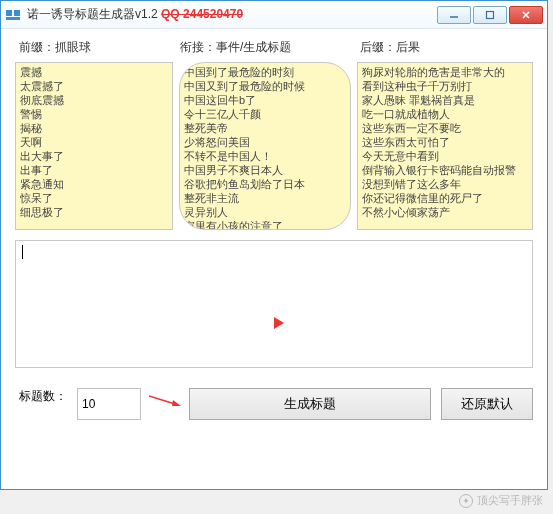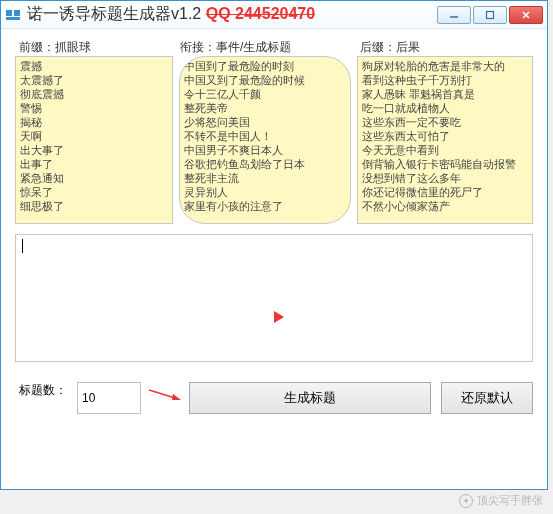--- a/index.html
+++ b/index.html
@@ -1,27 +1,27 @@
 <!DOCTYPE html>
 <html><head>
 <meta charset="utf-8">
 <style>
 * { margin: 0; padding: 0; box-sizing: border-box; }
 body { font-family: "Microsoft YaHei", Arial, sans-serif; font-size: 12px; background: #f0f0f0; width: 553px; height: 514px; overflow: hidden; position: relative; }
 .window { position: absolute; top: 0; left: 0; width: 548px; height: 490px; background: #fff; border: 1px solid #3a8fd0; }
 .titlebar { height: 28px; background: linear-gradient(#fff,#f4f9fe); display: flex; align-items: center; padding: 0 4px; border-bottom: 1px solid #dfe8f0; }
 .app-icon { width: 16px; height: 16px; margin-right: 6px; }
-.title-text { flex: 1; font-size: 16px; color: #333; }
+.title-text { flex: 1; font-size: 12px; color: #333; }
 .qq-text { color: #e33; text-decoration: line-through; font-weight: bold; }
 .win-btns { display: flex; gap: 2px; }
 .win-btn { width: 34px; height: 18px; border: 1px solid #7aa8cc; border-radius: 2px; background: linear-gradient(#f8fcff,#d9ecf9); display: flex; align-items: center; justify-content: center; cursor: pointer; }
 .win-btn.close { background: linear-gradient(#f07a73,#d9483f); border-color: #c0392b; color: #fff; }
 .win-btn svg { width: 10px; height: 10px; }
 .content { padding: 10px 14px; }
-.section-labels { display: flex; }
+.section-labels { display: flex; margin-bottom: 6px; }
 .section-labels span { font-size: 12px; color: #333; }
 .lbl-prefix { width: 165px; padding-left: 4px; }
 .lbl-bridge { width: 180px; }
 .lbl-suffix { flex: 1; }
 .list-row { display: flex; gap: 6px; margin-bottom: 10px; }
 .listbox { border: 1px solid #c8c8c8; background: #fef9c3; height: 168px; overflow: hidden; padding: 2px 4px; line-height: 14px; font-size: 11px; color: #444; }
 .listbox.prefix { width: 158px; }
 .listbox.bridge { width: 172px; border-radius: 26px; }
 .listbox.suffix { flex: 1; }
 .listbox div { white-space: nowrap; overflow: hidden; }
@@ -90,20 +90,21 @@
           <div>天啊</div>
           <div>出大事了</div>
           <div>出事了</div>
           <div>紧急通知</div>
           <div>惊呆了</div>
           <div>细思极了</div>
         </div>
       <div class="listbox bridge" id="bridge-list">
           <div>中国到了最危险的时刻</div>
           <div>中国又到了最危险的时候</div>
+          <div>中国这回牛b了</div>
           <div>令十三亿人千颜</div>
           <div>整死美帝</div>
           <div>少将怒问美国</div>
           <div>不转不是中国人！</div>
           <div>中国男子不爽日本人</div>
           <div>谷歌把钓鱼岛划给了日本</div>
           <div>整死非主流</div>
           <div>灵异别人</div>
           <div>家里有小孩的注意了</div>
         </div>

